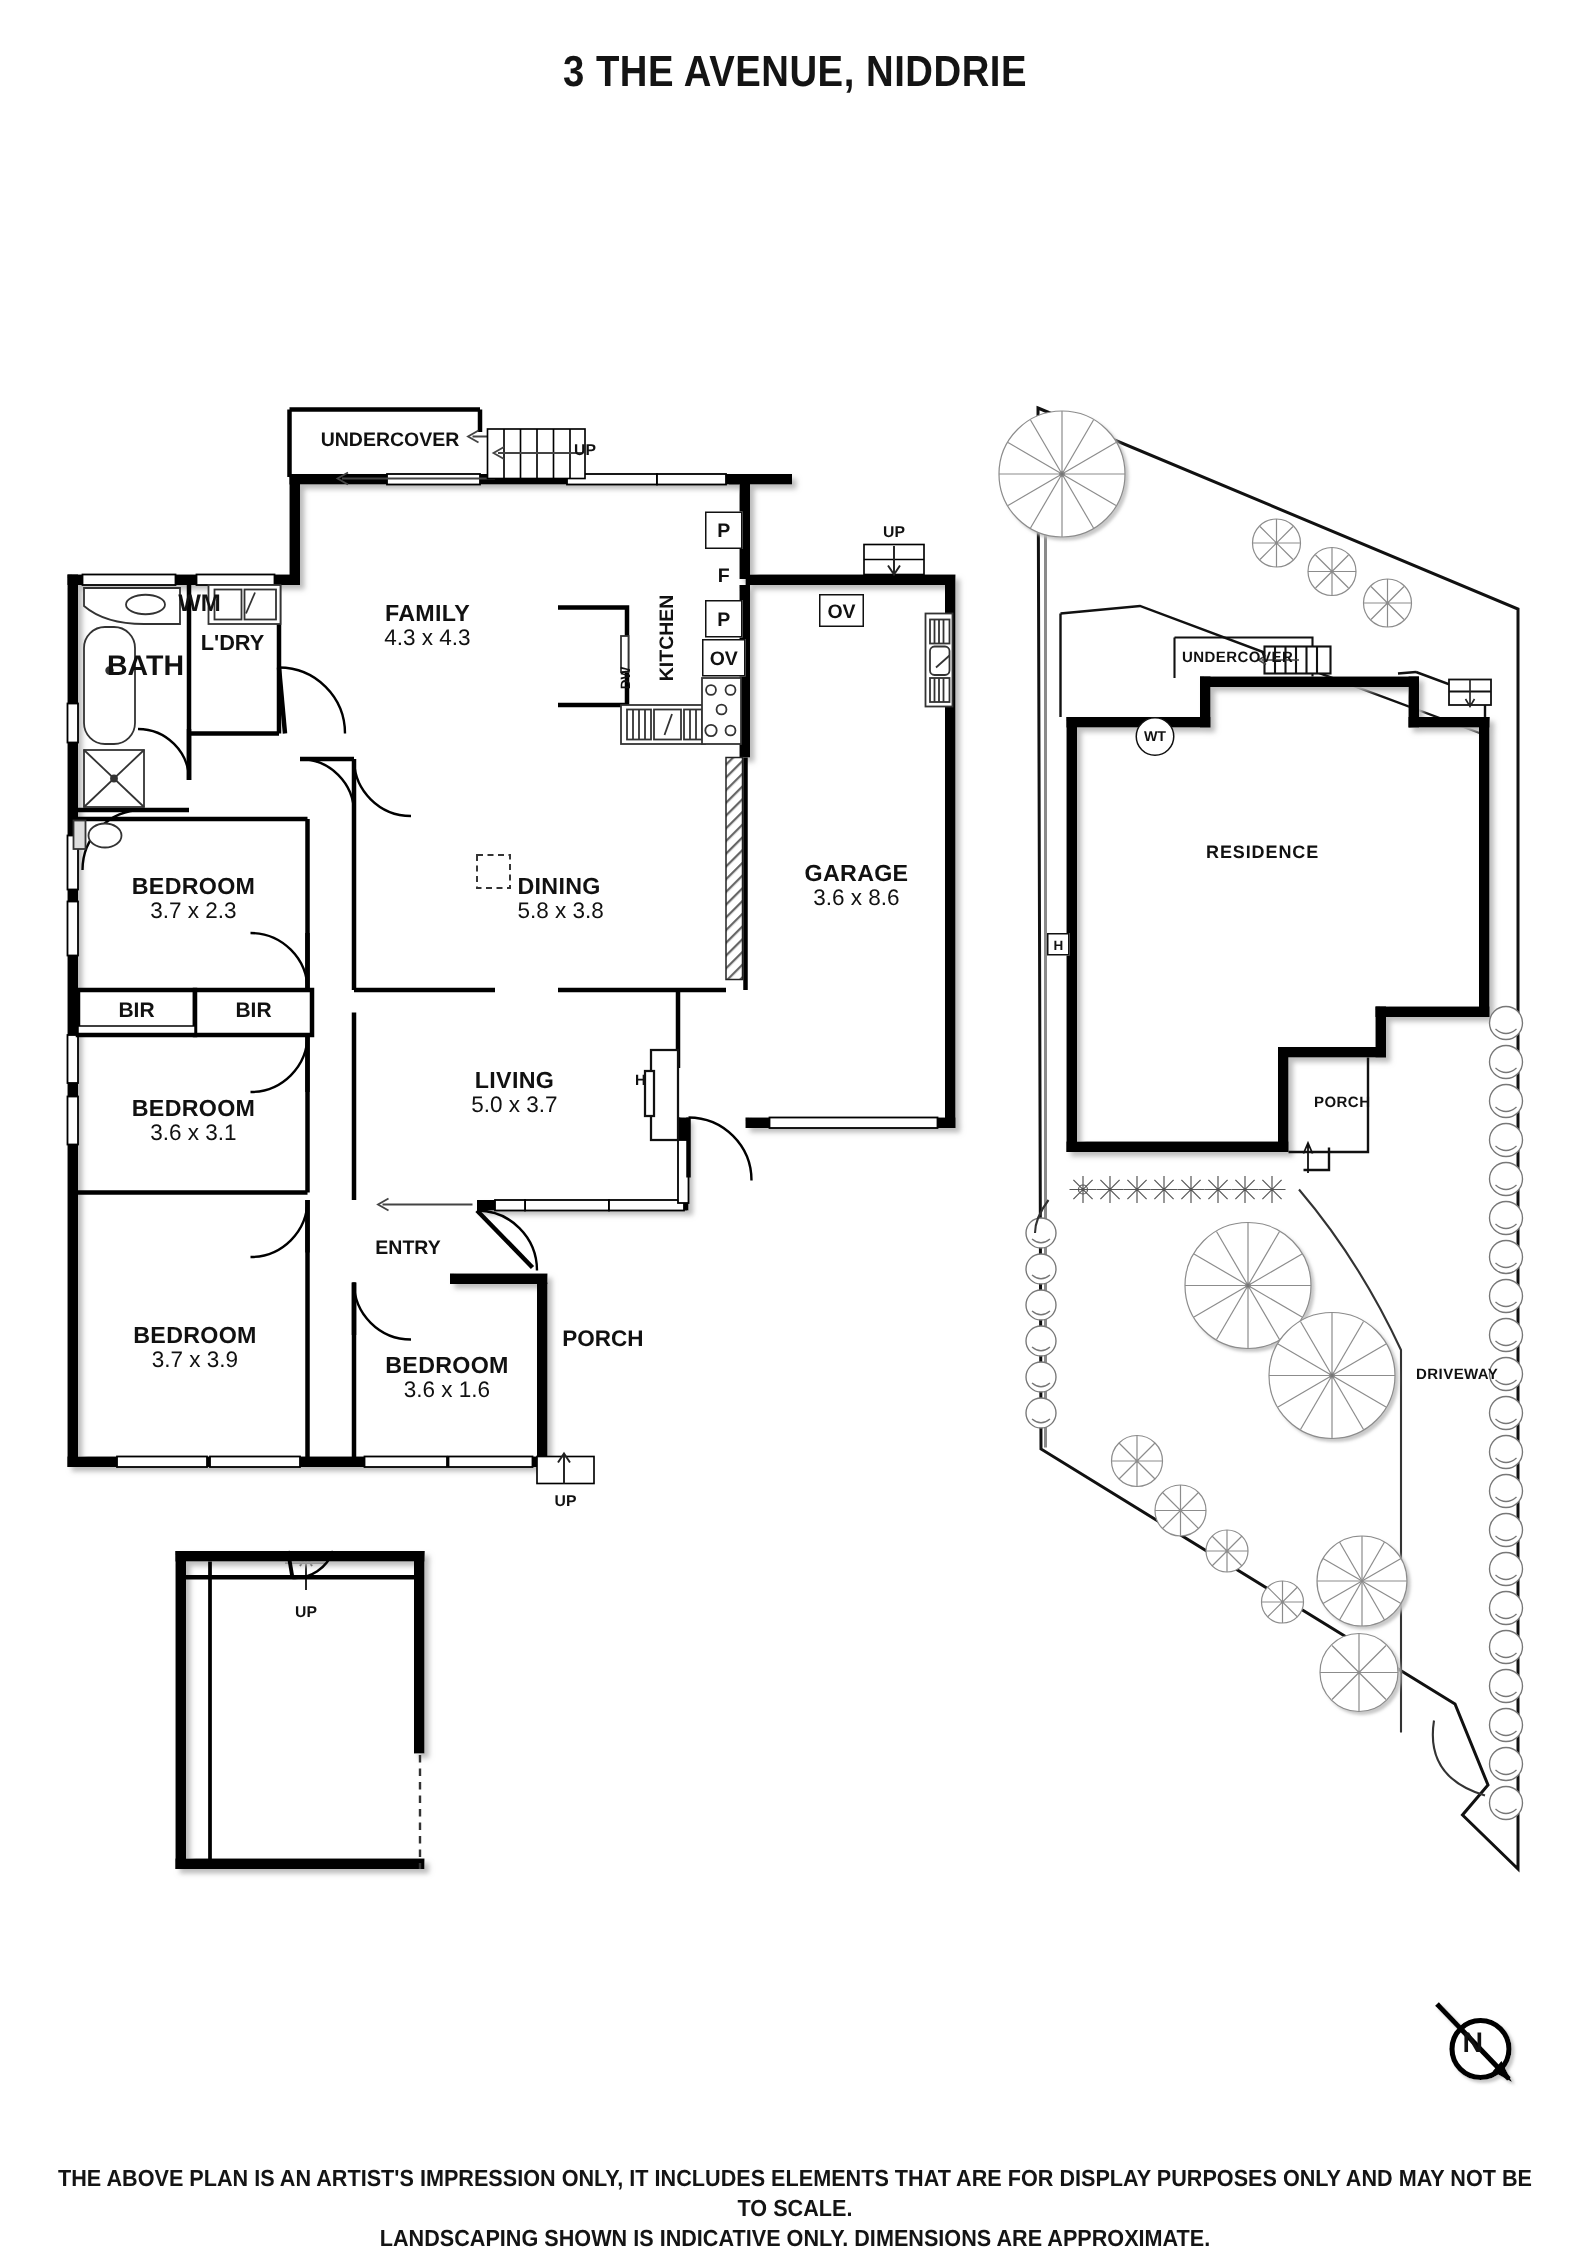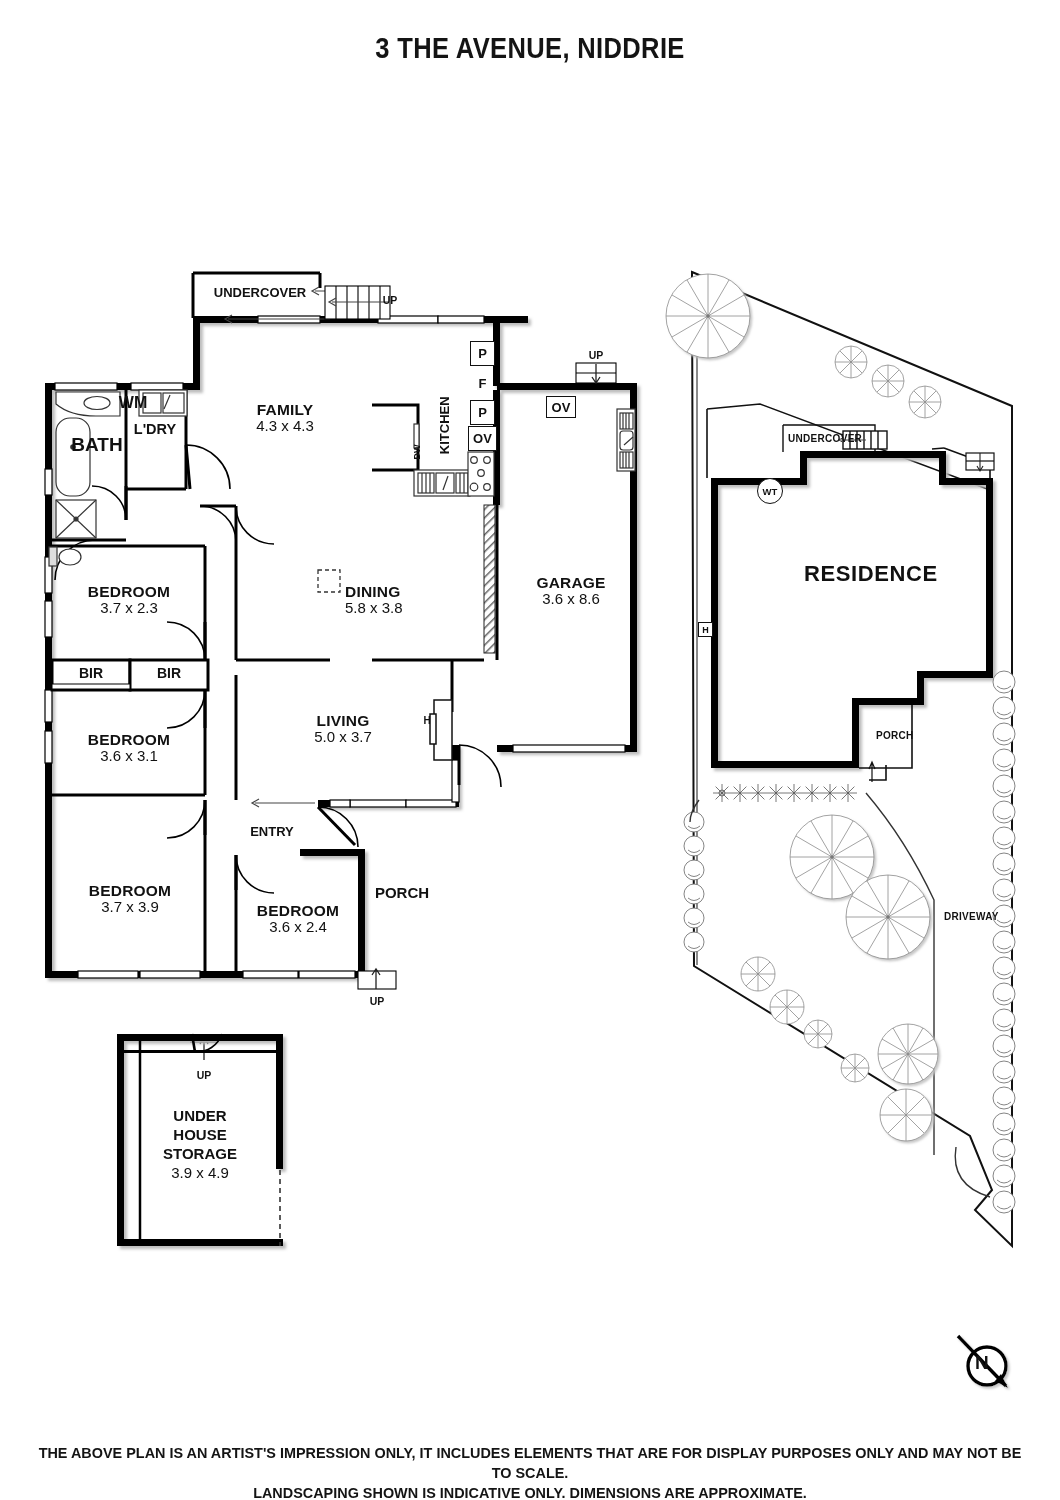--- a/index.html
+++ b/index.html
@@ -73,21 +73,21 @@
     display:flex;align-items:center;justify-content:center;
   }
   .sitelab{
     position:absolute;
     font-size:10px;font-weight:700;
     letter-spacing:0.3px;
     color:#111;white-space:nowrap;
   }
   .sitebig{
     position:absolute;
-    font-size:22px;font-weight:700;
+    font-size:12px;font-weight:700;
     letter-spacing:0.6px;
     color:#111;white-space:nowrap;
   }
   .wt{
     position:absolute;
     width:24px;height:24px;border-radius:50%;
     border:1.6px solid #111;background:#fff;
     font-size:9.5px;font-weight:700;color:#111;
     display:flex;align-items:center;justify-content:center;
   }
@@ -791,40 +791,34 @@
     <span>H</span>
   </div>
 
   <div class="lab room" style="left:72px;top:882px;width:116px;">
     <span>BEDROOM</span>
     <span class="dim">3.7 x 3.9</span>
   </div>
 
   <div class="lab room" style="left:240px;top:902px;width:116px;">
     <span>BEDROOM</span>
-    <span class="dim">3.6 x 2.4</span>
+    <span class="dim">3.6 x 1.6</span>
   </div>
 
   <div class="lab small" style="left:232px;top:825px;width:80px;font-size:13px;">
     <span>ENTRY</span>
   </div>
 
   <div class="lab small" style="left:362px;top:885px;width:80px;font-size:15px;">
     <span>PORCH</span>
   </div>
   <div class="lab tiny" style="left:365px;top:996px;width:24px;">
     <span>UP</span>
   </div>
 
-  <div class="lab" style="left:145px;top:1106px;width:110px;font-size:15px;font-weight:700;line-height:19px;">
-    <span>UNDER</span><br>
-    <span>HOUSE</span><br>
-    <span>STORAGE</span>
-    <span class="dim" style="display:block;font-size:15px;font-weight:400;">3.9 x 4.9</span>
-  </div>
   <div class="lab tiny" style="left:192px;top:1070px;width:24px;">
     <span>UP</span>
   </div>
 
   <div class="sitebig" style="left:804px;top:561px;">
     <span>RESIDENCE</span>
   </div>
   <div class="sitelab" style="left:788px;top:433px;">
     <span>UNDERCOVER</span>
   </div>

